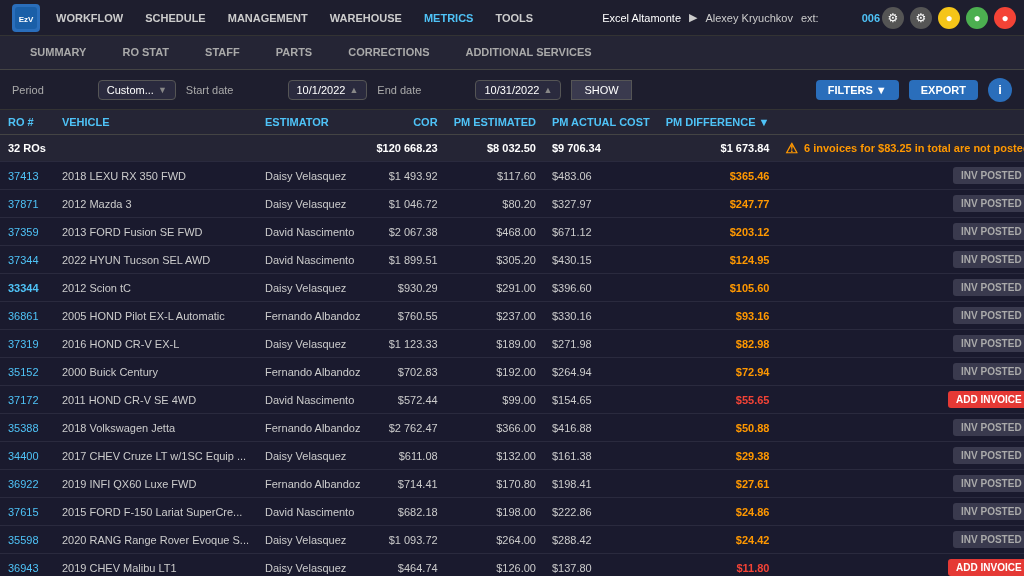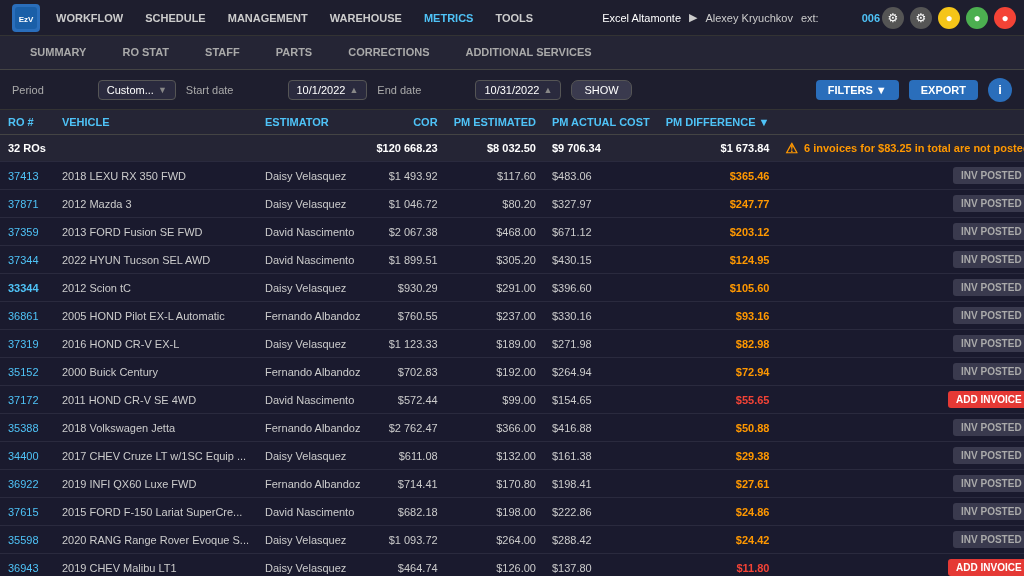--- a/index.html
+++ b/index.html
@@ -24,21 +24,21 @@
     
     .sub-nav { background: #252535; display: flex; align-items: center; height: 34px; padding: 0 12px; gap: 0; border-bottom: 1px solid #444; }
     .sub-nav-item { padding: 6px 18px; color: #aaa; cursor: pointer; font-size: 11px; font-weight: 600; text-transform: uppercase; border-bottom: 2px solid transparent; white-space: nowrap; }
     .sub-nav-item.active { color: #fff; border-bottom: 2px solid #4fc3f7; background: #2e2e45; }
 
     
     .filter-bar { background: #1e1e2e; display: flex; align-items: center; padding: 6px 12px; gap: 10px; border-bottom: 1px solid #333; height: 40px; }
     .filter-label { color: #aaa; font-size: 11px; }
     .filter-select { background: #2a2a3e; border: 1px solid #555; color: #fff; padding: 3px 8px; border-radius: 4px; font-size: 11px; cursor: pointer; display: flex; align-items: center; gap: 4px; margin-left: 44px; }
     .filter-select .arrow { color: #888; font-size: 9px; }
-    .filter-show { background: #3a3a4e; border: 1px solid #555; color: #fff; padding: 3px 12px; border-radius: 7px; font-size: 11px; cursor: pointer; }
+    .filter-show { background: #3a3a4e; border: 1px solid #555; color: #fff; padding: 3px 12px; border-radius: 0; font-size: 11px; cursor: pointer; }
     .filter-spacer { flex: 1; }
     .btn-filters { background: #2a6ebb; color: #fff; padding: 4px 12px; border-radius: 4px; font-size: 11px; cursor: pointer; display: flex; align-items: center; gap: 4px; font-weight: 600; }
     .btn-export { background: #2a6ebb; color: #fff; padding: 4px 12px; border-radius: 4px; font-size: 11px; cursor: pointer; font-weight: 600; text-align: center; }
     .btn-info { background: #2a6ebb; color: #fff; width: 24px; height: 24px; border-radius: 50%; display: flex; align-items: center; justify-content: center; font-size: 13px; cursor: pointer; font-weight: bold; }
 
     
     .table-container { overflow-y: auto; height: calc(576px - 36px - 34px - 40px); background: #1a1a2e; }
     table { width: 100%; border-collapse: collapse; }
     thead tr { background: #252535; }
     thead th { padding: 6px 8px; text-align: left; font-size: 11px; font-weight: 600; color: #4fc3f7; border-bottom: 1px solid #444; white-space: nowrap; position: sticky; top: 0; background: #252535; z-index: 10; }

